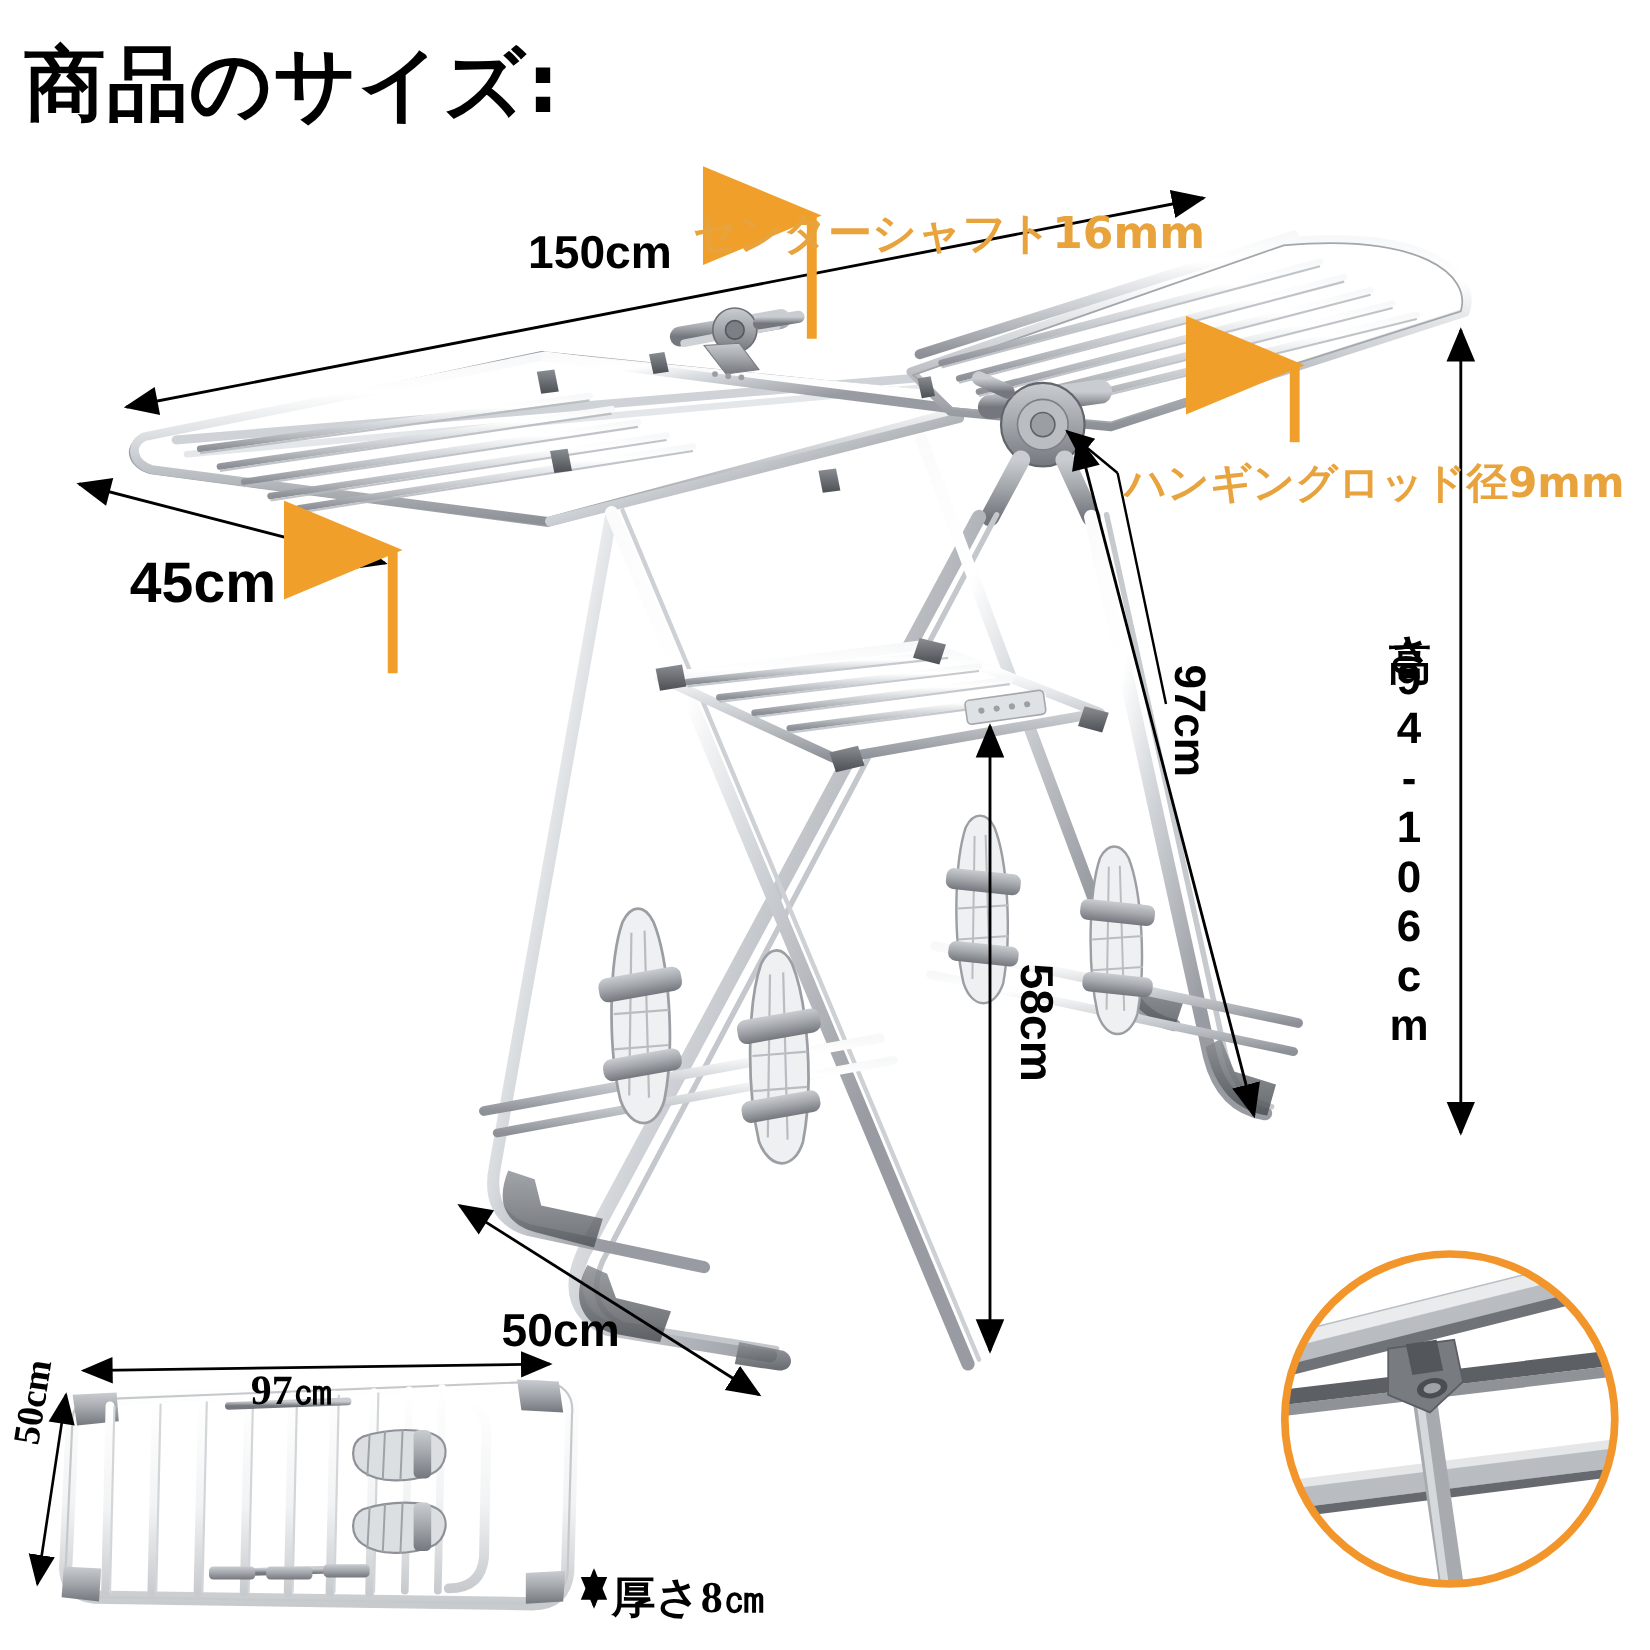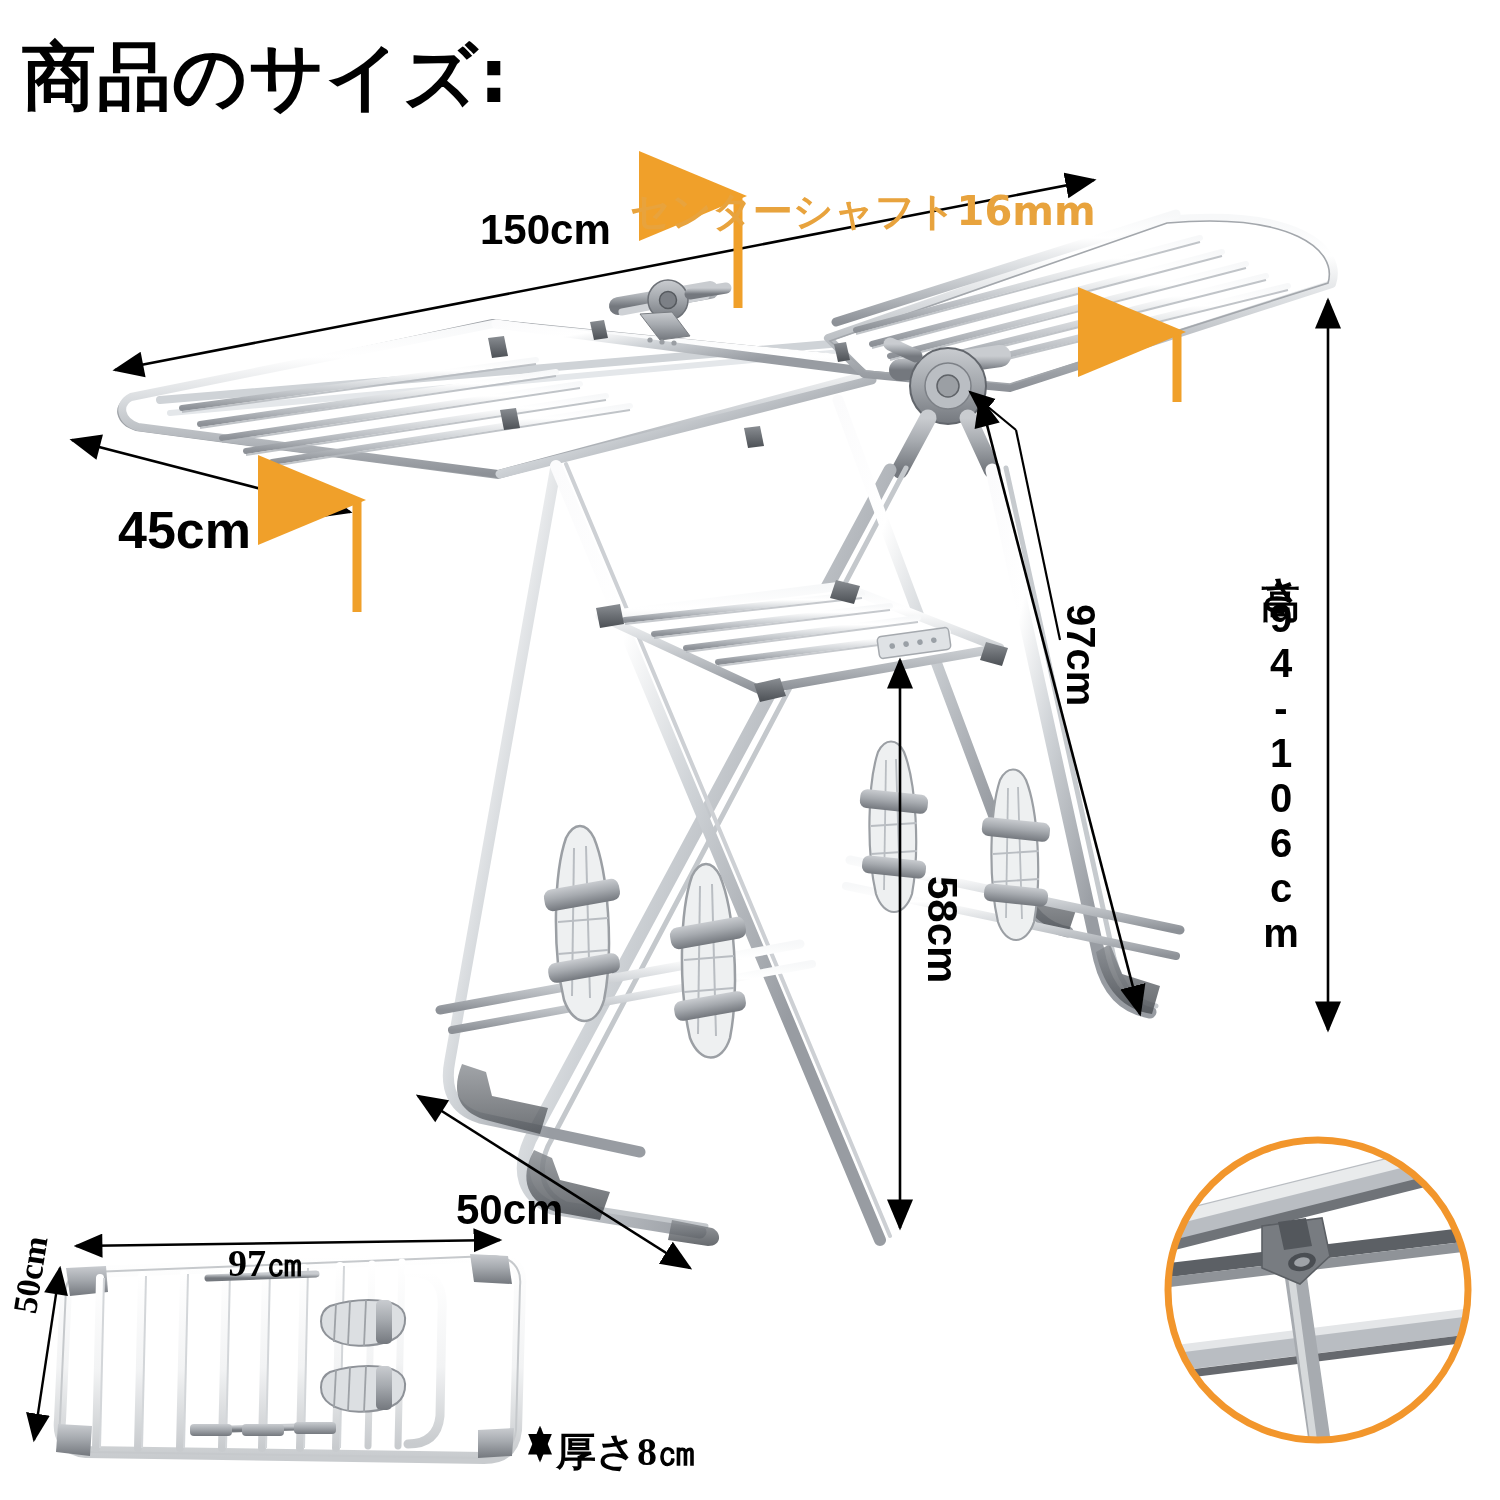--- a/index.html
+++ b/index.html
@@ -479,20 +479,21 @@
   <div class="lbl vert" style="left:1254px; top:548px; font-size:40px; letter-spacing:1px;">高さ94-106cm</div>
 
   <div class="lbl vert-rot" style="left:1058px; top:604px; font-size:40px;">97cm</div>
 
   <div class="lbl vert-rot" style="left:918px; top:876px; font-size:42px;">58cm</div>
 
   <div class="lbl" style="left:456px; top:1186px; font-size:42px;">50cm</div>
 
   <div class="lbl-orange" style="left:630px; top:148px; font-size:40px;margin-top:36px;">センターシャフト16mm</div>
 
+  <div class="lbl-orange" style="left:1022px; top:414px; font-size:38px;">ハンギングロッド径9mm</div>
 
 
   <div class="lbl serif" style="left:228px; top:1196px; font-size:38px;margin-top:42px;">97㎝</div>
 
   <div class="lbl serif" style="left:6px; top:1310px; font-size:34px; transform:rotate(-81deg); transform-origin:left top;">50cm</div>
 
   <div class="lbl serif" style="left:556px; top:1424px; font-size:40px;">厚さ8㎝</div>
 
 </div>
 

